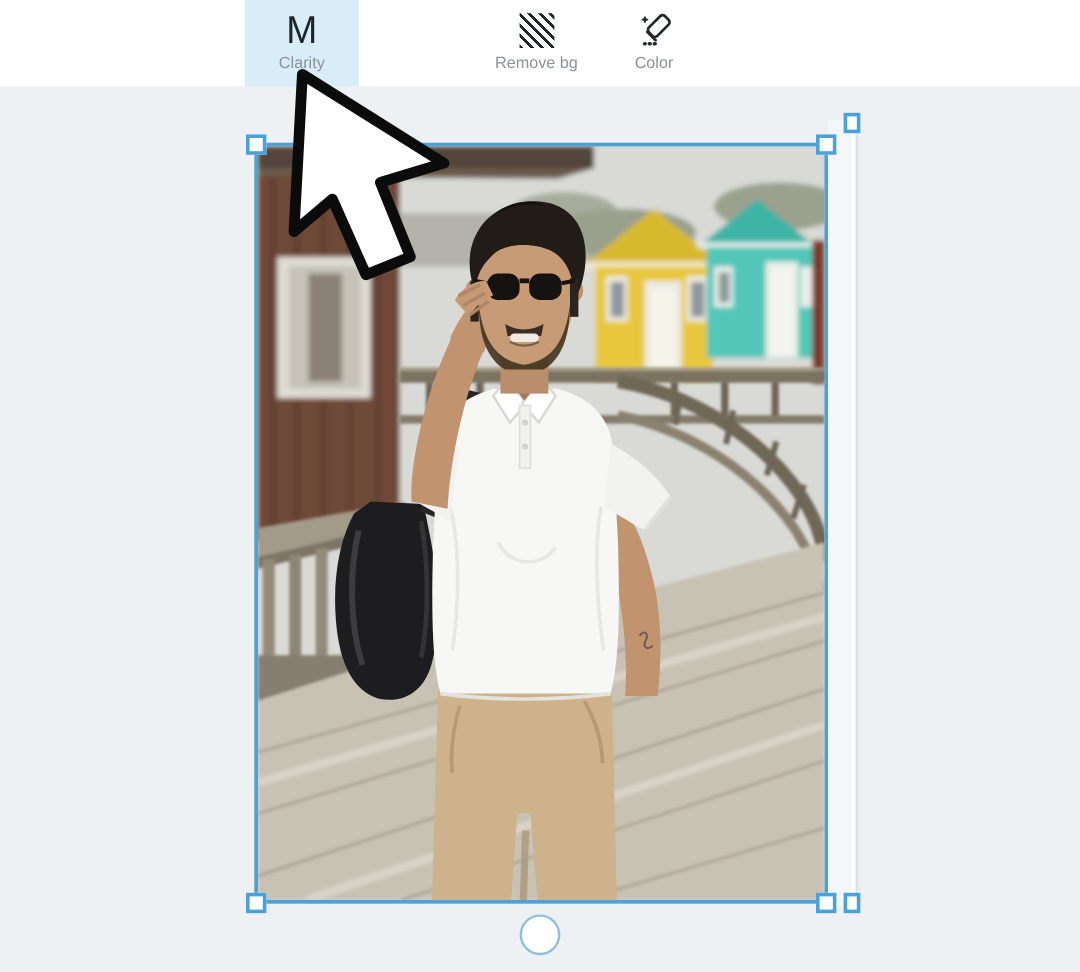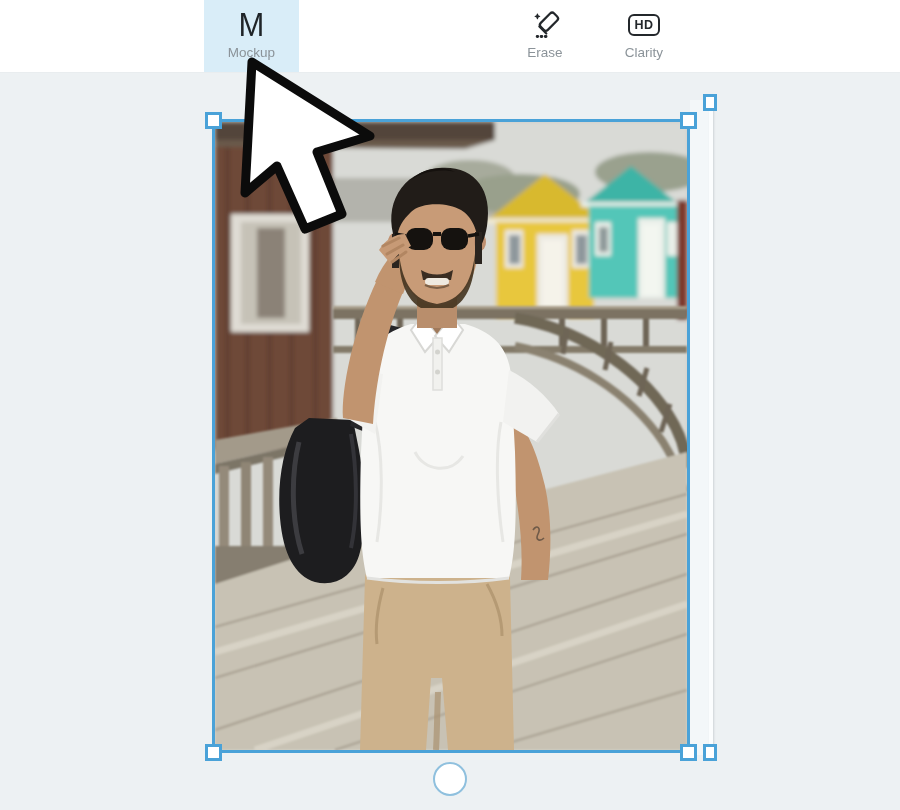--- a/index.html
+++ b/index.html
@@ -69,43 +69,43 @@
 </style>
 </head>
 <body>
 
 <div class="toolbar">
 
   <div class="tool-item active" style="left:204px;width:95px;">
     <div class="tool-icon">
       <span class="m-glyph">M</span>
     </div>
-    <div class="tool-label">Mockup</div>
+    <div class="tool-label">Clarity</div>
   </div>
 
 
+  <div class="tool-item" style="left:399px;">
+    <div class="tool-icon">
+      <div class="hatch"></div>
+    </div>
+    <div class="tool-label">Remove bg</div>
+  </div>
 
   <div class="tool-item" style="left:497px;">
     <div class="tool-icon">
       <svg width="34" height="34" viewBox="0 0 26 26" fill="none" stroke="#23272b" stroke-width="1.7" stroke-linecap="round" stroke-linejoin="round">
         <rect x="12.2" y="3.2" width="7.6" height="14.5" rx="2.2" transform="rotate(45 16 10.5)"></rect>
         <path d="M8.7 14.2l5.3 5.3"></path>
         <path d="M7.2 4.6l.5 1.3 1.3.5-1.3.5-.5 1.3-.5-1.3-1.3-.5 1.3-.5z" fill="#23272b" stroke-width="0.8"></path>
         <path d="M7 21.8h.4M10 21.8h.6M13.2 21.8h.6" stroke-width="2.2"></path>
       </svg>
     </div>
-    <div class="tool-label">Erase</div>
+    <div class="tool-label">Color</div>
   </div>
 
-  <div class="tool-item" style="left:596px;">
-    <div class="tool-icon">
-      <span class="hd-box">HD</span>
-    </div>
-    <div class="tool-label">Clarity</div>
-  </div>
 
 </div>
 
 <div class="page-strip"></div>
 <div class="page-edge-line"></div>
 
 <div class="photo-frame">
   <svg viewBox="0 0 472 628" preserveAspectRatio="none">
     <defs>
       <filter id="b2" x="-5%" y="-5%" width="110%" height="110%">

